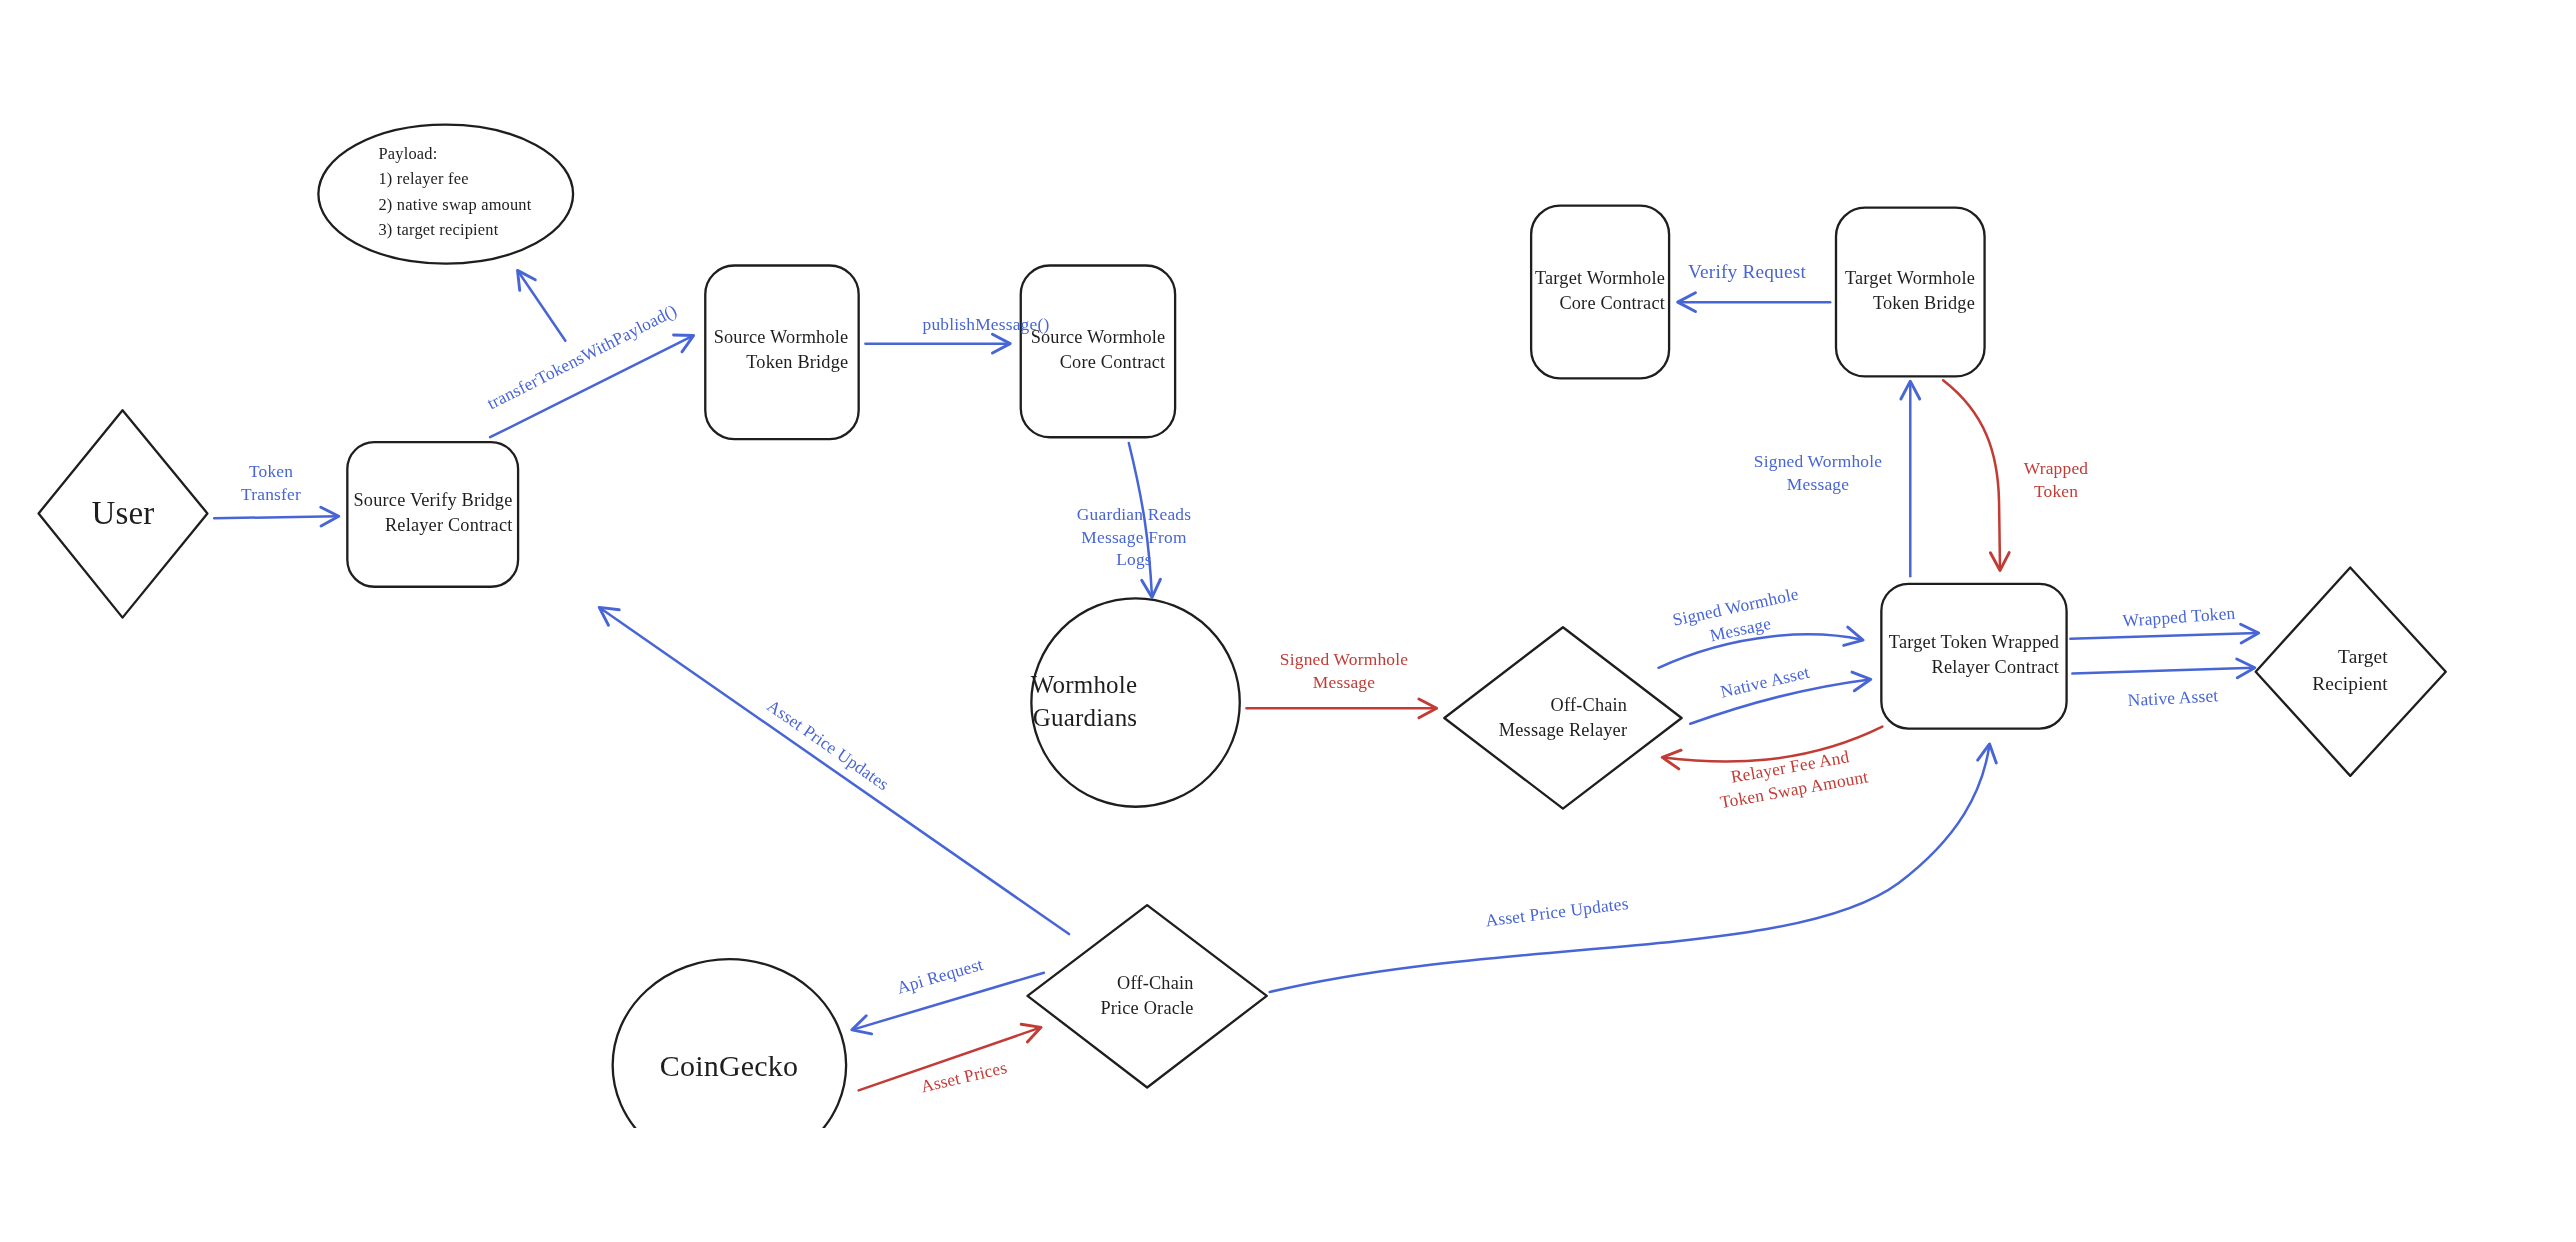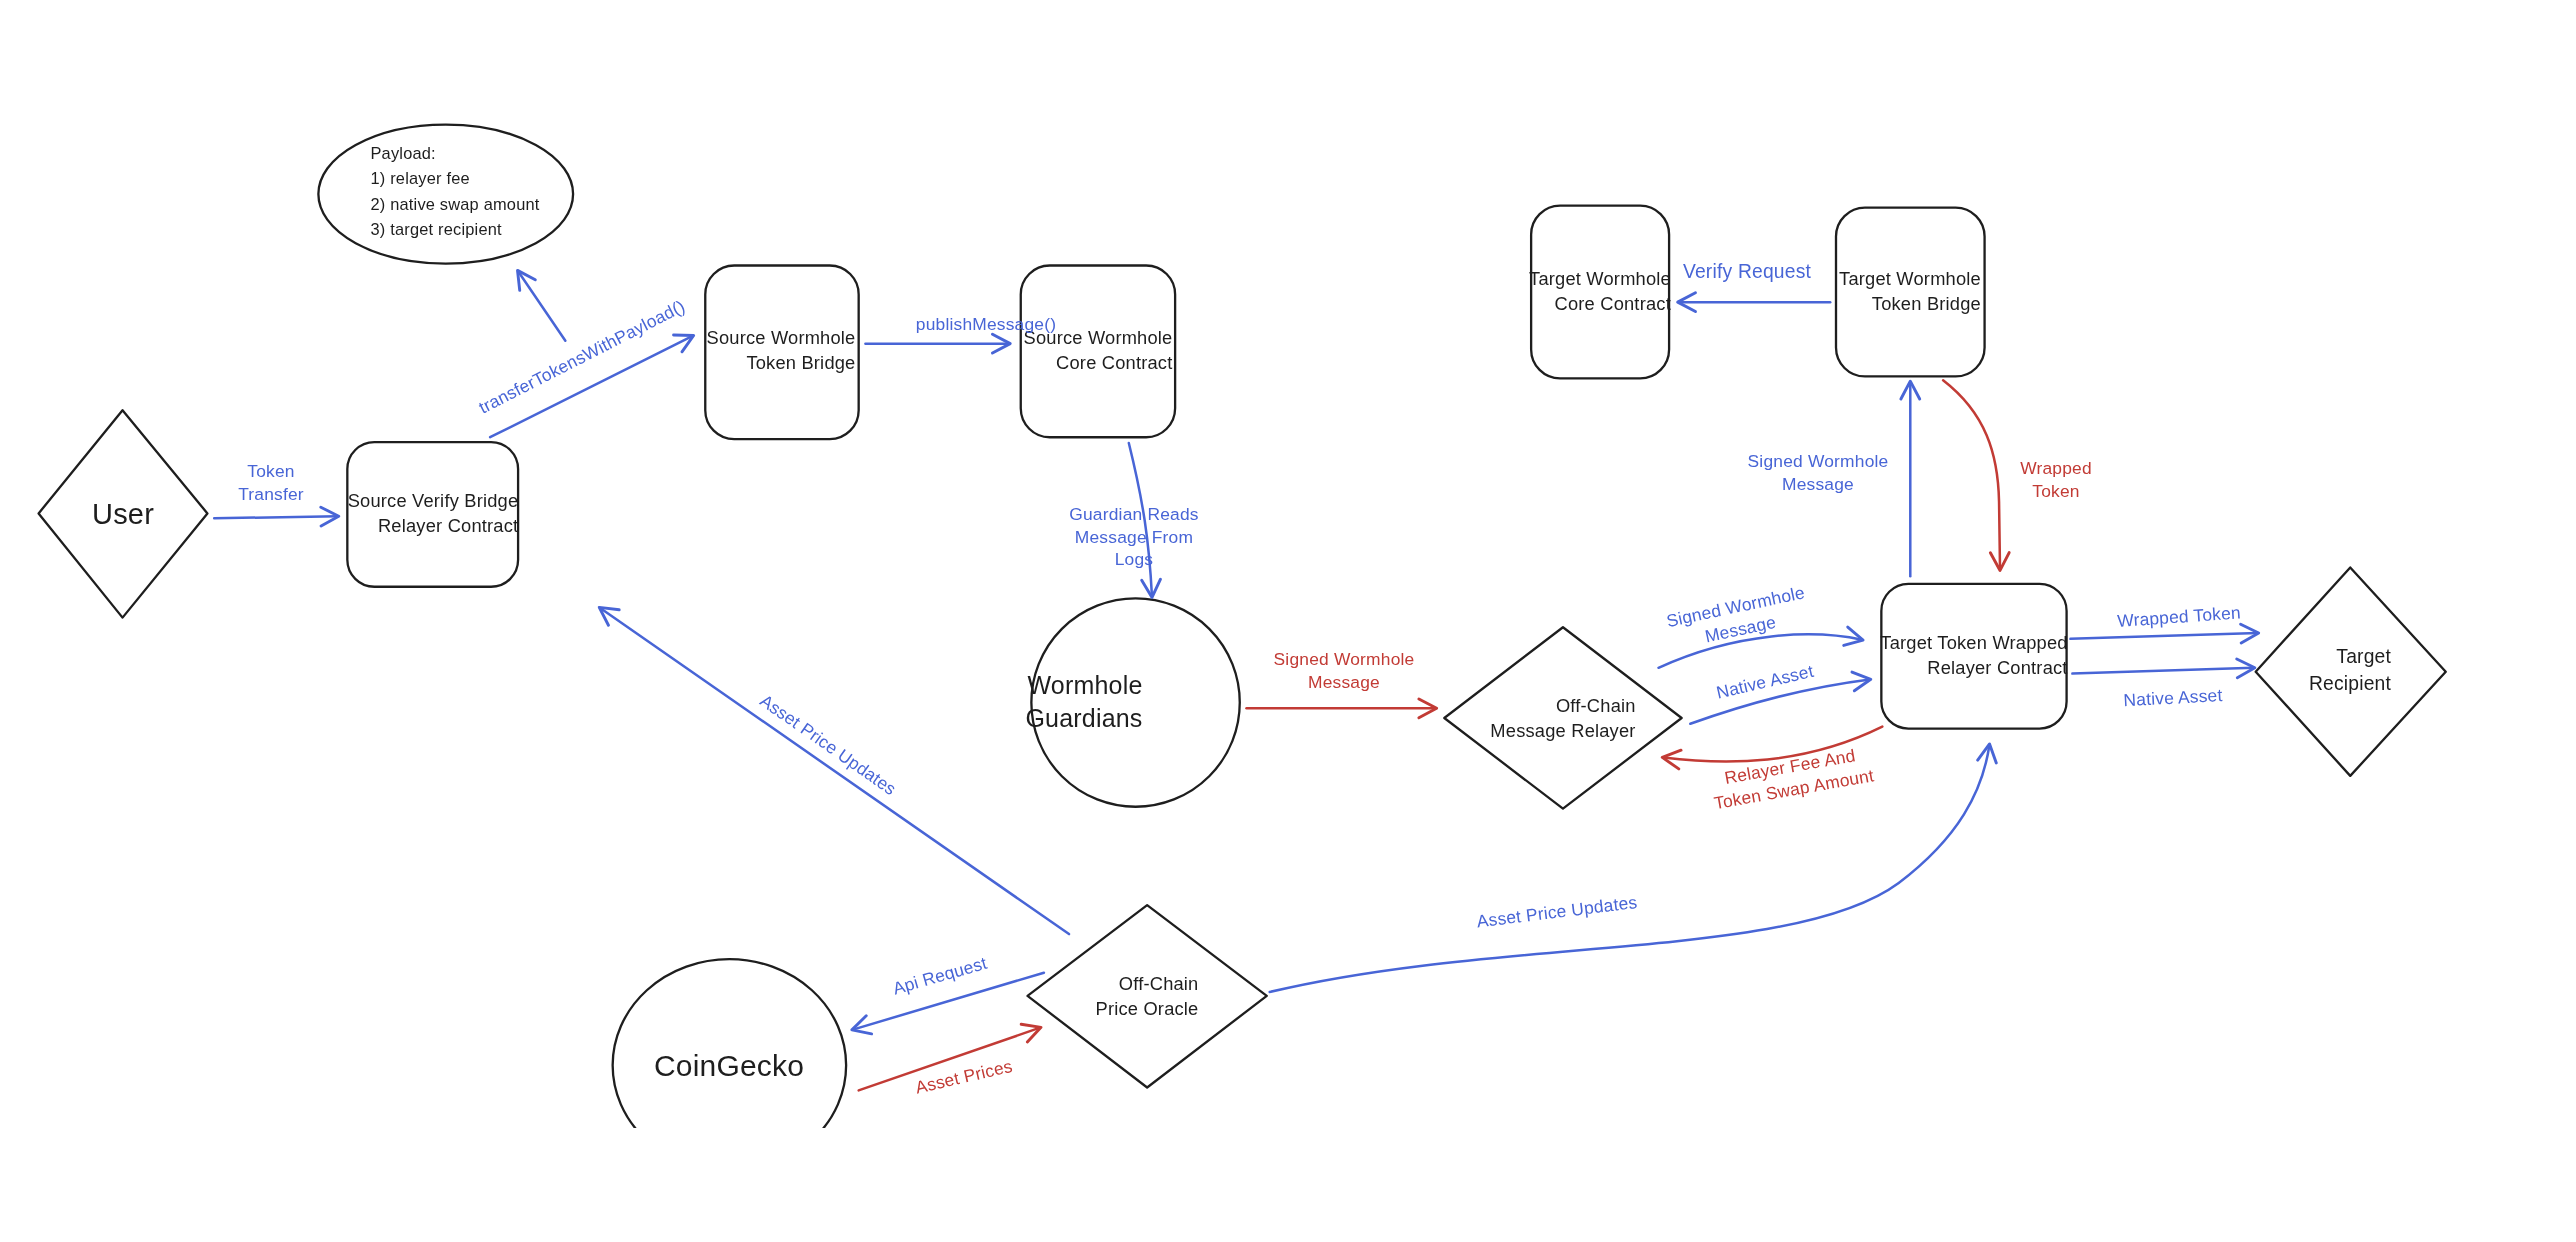--- a/index.html
+++ b/index.html
@@ -6,39 +6,39 @@
     --ink:#1e1e1e;
     --blue:#4865d6;
     --red:#c23b35;
     --bg:#ffffff;
   }
   html,body{margin:0;padding:0;background:var(--bg);}
   .canvas{
     position:relative;
     width:2576px;height:1128px;
     background:var(--bg);
-    font-family:Liberation Sans, sans-serif;
+    font-family:Liberation Serif, serif;
     overflow:hidden;
   }
   svg.layer{position:absolute;left:0;top:0;}
   .shape{fill:#ffffff;stroke:var(--ink);stroke-width:2.4;}
   .edge{fill:none;stroke-width:2.6;stroke-linecap:round;stroke-linejoin:round;}
   .edge.blue{stroke:var(--blue);}
   .edge.red{stroke:var(--red);}
   .lbl{
     position:absolute;
     transform:translate(-50%,-50%);
     white-space:pre-line;
     text-align:right;
     color:var(--ink);
     font-size:18.3px;
     line-height:1.38;
     letter-spacing:0.2px;
   }
-  .lbl.big{font-size:29px;}
+  .lbl.big{font-size:33px;}
   .lbl.med{font-size:25px;line-height:1.3;}
   .lbl.note{font-size:16.4px;text-align:left;line-height:1.55;}
   .elbl{
     position:absolute;
     white-space:pre-line;
     text-align:center;
     font-size:17.4px;
     line-height:1.3;
     letter-spacing:0.2px;
   }

